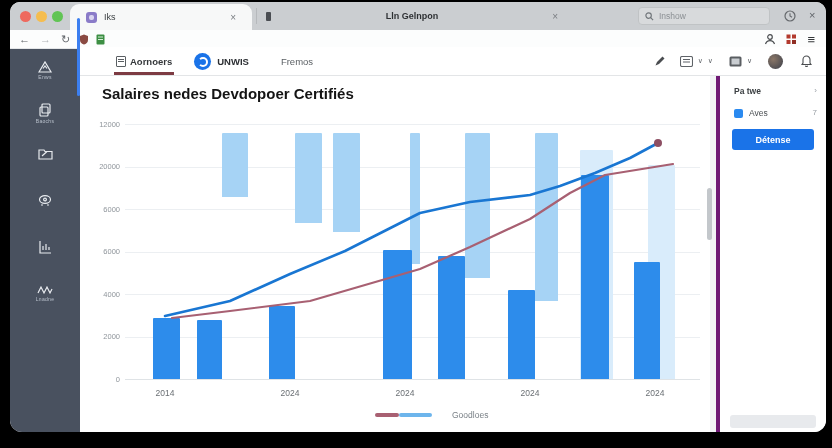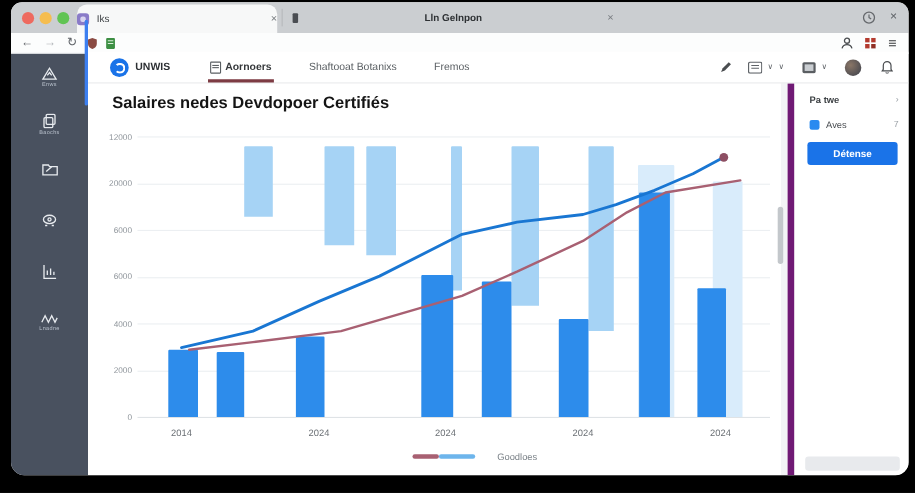--- a/index.html
+++ b/index.html
@@ -6,21 +6,21 @@
   body{width:832px;height:448px;position:relative;overflow:hidden;
        font-family:"Liberation Sans",sans-serif;-webkit-font-smoothing:antialiased;}
   .abs{position:absolute;}
   
   #window{left:10px;top:2px;width:816px;height:430px;background:#fff;
           border-radius:10px 10px 12px 12px;overflow:hidden;}
   
   #tabstrip{left:0;top:0;width:816px;height:28px;background:#cbced1;}
   .light{width:11px;height:11px;border-radius:50%;top:9px;}
   #tab-active{left:60px;top:2px;width:182px;height:26px;background:#f7f8f8;
-              border-radius:9px 9px 0 0;display:flex;align-items:center;padding:0 0;box-sizing:border-box;}
+              border-radius:9px 9px 0 0;display:flex;align-items:center;padding:0 16px;box-sizing:border-box;}
   .favicon{width:11px;height:11px;border-radius:3px;background:#8a7bc8;position:relative;flex:0 0 auto;}
   .favicon i{position:absolute;left:3px;top:3px;width:5px;height:5px;border-radius:2px;background:#d9d4ef;}
   .tabtitle{font-size:9px;color:#3c4043;margin-left:7px;white-space:nowrap;overflow:hidden;flex:1;}
   .tabclose{font-size:10px;color:#7a7e82;margin-left:6px;}
   #tab2{left:246px;top:0;width:312px;height:28px;display:flex;align-items:center;padding:0 10px;box-sizing:border-box;}
   #tab2 .sep{position:absolute;left:0;top:6px;width:1px;height:16px;background:#b6b9bc;}
   #tab2 .flag{width:5px;height:9px;background:#4a4d52;border-radius:1px;}
   #tab2 .tabtitle{font-weight:bold;color:#2e3134;text-align:center;}
   #searchbox{left:628px;top:5px;width:132px;height:18px;background:#d8dadc;border:1px solid #c0c3c5;
              border-radius:4px;display:flex;align-items:center;padding:0 6px;box-sizing:border-box;}
@@ -66,21 +66,21 @@
   .bar.dark{background:#2d8ceb;}
   .bar.light{background:#a6d3f5;}
   .bar.pale{background:#d9ecfb;}
   #linesvg{position:absolute;left:0;top:0;}
   .xtick{position:absolute;top:312px;font-size:8.5px;color:#6a6f74;transform:translateX(-50%);}
   #legend{left:295px;top:334px;display:flex;align-items:center;}
   .lswatch{height:4px;border-radius:2px;}
   #legendlabel{font-size:8.5px;color:#7a8187;margin-left:20px;}
   
   #gapstrip{left:700px;top:74px;width:6px;height:356px;background:#f3f4f6;}
-  #rightpanel{left:706px;top:74px;width:110px;height:356px;background:#fff;border-left:6px solid #701a75;box-sizing:border-box;}
+  #rightpanel{left:706px;top:74px;width:110px;height:356px;background:#fff;border-left:4px solid #701a75;box-sizing:border-box;}
   #panelheader{left:14px;top:10px;font-size:8.5px;font-weight:bold;color:#3c4043;}
   #panelchev{right:9px;top:10px;font-size:8px;color:#9aa0a6;}
   #checkbox{left:14px;top:33px;width:9px;height:9px;background:#2a8af0;border-radius:2px;}
   #rowlabel{left:29px;top:32px;font-size:8.5px;color:#4a4e52;}
   #rowcount{right:9px;top:32px;font-size:8px;color:#9aa0a6;}
   #panelbutton{left:12px;top:53px;width:82px;height:21px;background:#1a73e8;border-radius:3px;
                color:#fff;font-size:9px;font-weight:bold;display:flex;align-items:center;justify-content:center;border:none;}
   #panelfooter{left:10px;bottom:4px;width:86px;height:13px;background:#e8eaed;border-radius:3px;}
   #scrollthumb{left:697px;top:186px;width:5px;height:52px;background:#c3c7cb;border-radius:3px;}
   svg.icon{display:block;}
@@ -103,20 +103,27 @@
       <div class="tabclose">×</div>
     </div>
 
     <div id="tab2" class="abs">
       <div class="sep"></div>
       <div class="flag"></div>
       <div class="tabtitle">Lln Gelnpon</div>
       <div class="tabclose">×</div>
     </div>
 
+    <div id="searchbox" class="abs">
+      <svg class="icon" width="9" height="9" viewBox="0 0 10 10">
+        <circle cx="4" cy="4" r="3" fill="none" stroke="#70757a" stroke-width="1.3"></circle>
+        <line x1="6.3" y1="6.3" x2="9" y2="9" stroke="#70757a" stroke-width="1.3"></line>
+      </svg>
+      <span>Inshow</span>
+    </div>
 
     <svg class="icon abs" style="left:774px;top:8px" width="12" height="12" viewBox="0 0 12 12">
       <circle cx="6" cy="6" r="5" fill="none" stroke="#66696d" stroke-width="1.2"></circle>
       <polyline points="6,3.2 6,6 8,7.2" fill="none" stroke="#66696d" stroke-width="1.1"></polyline>
     </svg>
     <div class="abs stripicon" style="left:799px;top:7px;font-size:11px">×</div>
   </div>
 
   <div id="toolbar" class="abs">
     <span class="tbglyph" style="margin-left:9px">←</span>
@@ -183,35 +190,32 @@
     <div class="sideitem" style="top:236px">
       <svg class="icon" width="16" height="10" viewBox="0 0 16 10">
         <path d="M1 8 4 2l3 6 3-6 3 6 2-4"></path>
       </svg>
       <div class="sidelabel">Lnadne</div>
     </div>
   </div>
   <div id="sideaccent" class="abs"></div>
 
   <div id="navbar" class="abs">
-    <div class="navcell" style="margin-left:20px">
-      <div id="logo">
-          <div></div>
-        </div>
-      <span id="brand">UNWIS</span>
-    </div>
     <div class="navcell navtab active" style="margin-left:34px">
       <span class="docicon">
           <i style="top:2px"></i>
           <i style="top:4px"></i>
         </span>
       <span>Aornoers</span>
     </div>
-    <div class="navcell navtab" style="margin-left:30px">
-      <span>Shaftooat Botanixs</span>
+    <div class="navcell" style="margin-left:20px">
+      <div id="logo">
+          <div></div>
+        </div>
+      <span id="brand">UNWIS</span>
     </div>
     <div class="navcell navtab" style="margin-left:30px">
       <span>Fremos</span>
     </div>
     <div class="navicons">
       <svg class="icon" width="12" height="12" viewBox="0 0 12 12">
         <path d="M1.5 10.5 3 7l5.5-5.5 2 2L5 9z" fill="#4a4d50"></path>
       </svg>
       <svg class="icon" style="margin-left:14px" width="13" height="11" viewBox="0 0 13 11">
         <rect x="0.5" y="0.5" width="12" height="10" rx="1.5" fill="none" stroke="#5f6368" stroke-width="1.1"></rect>

